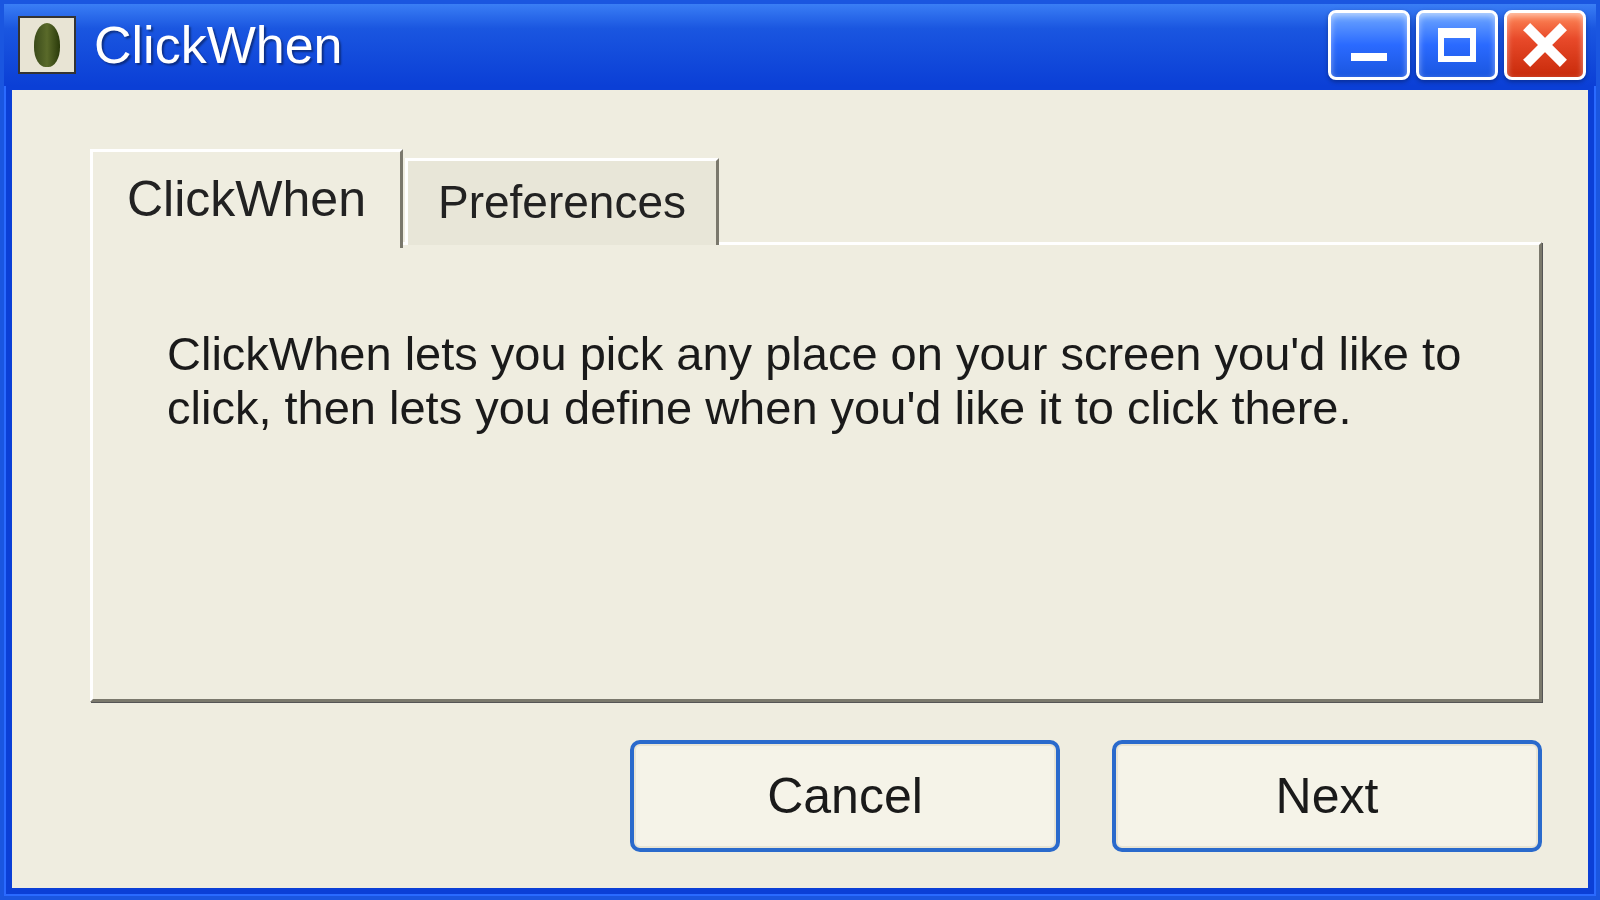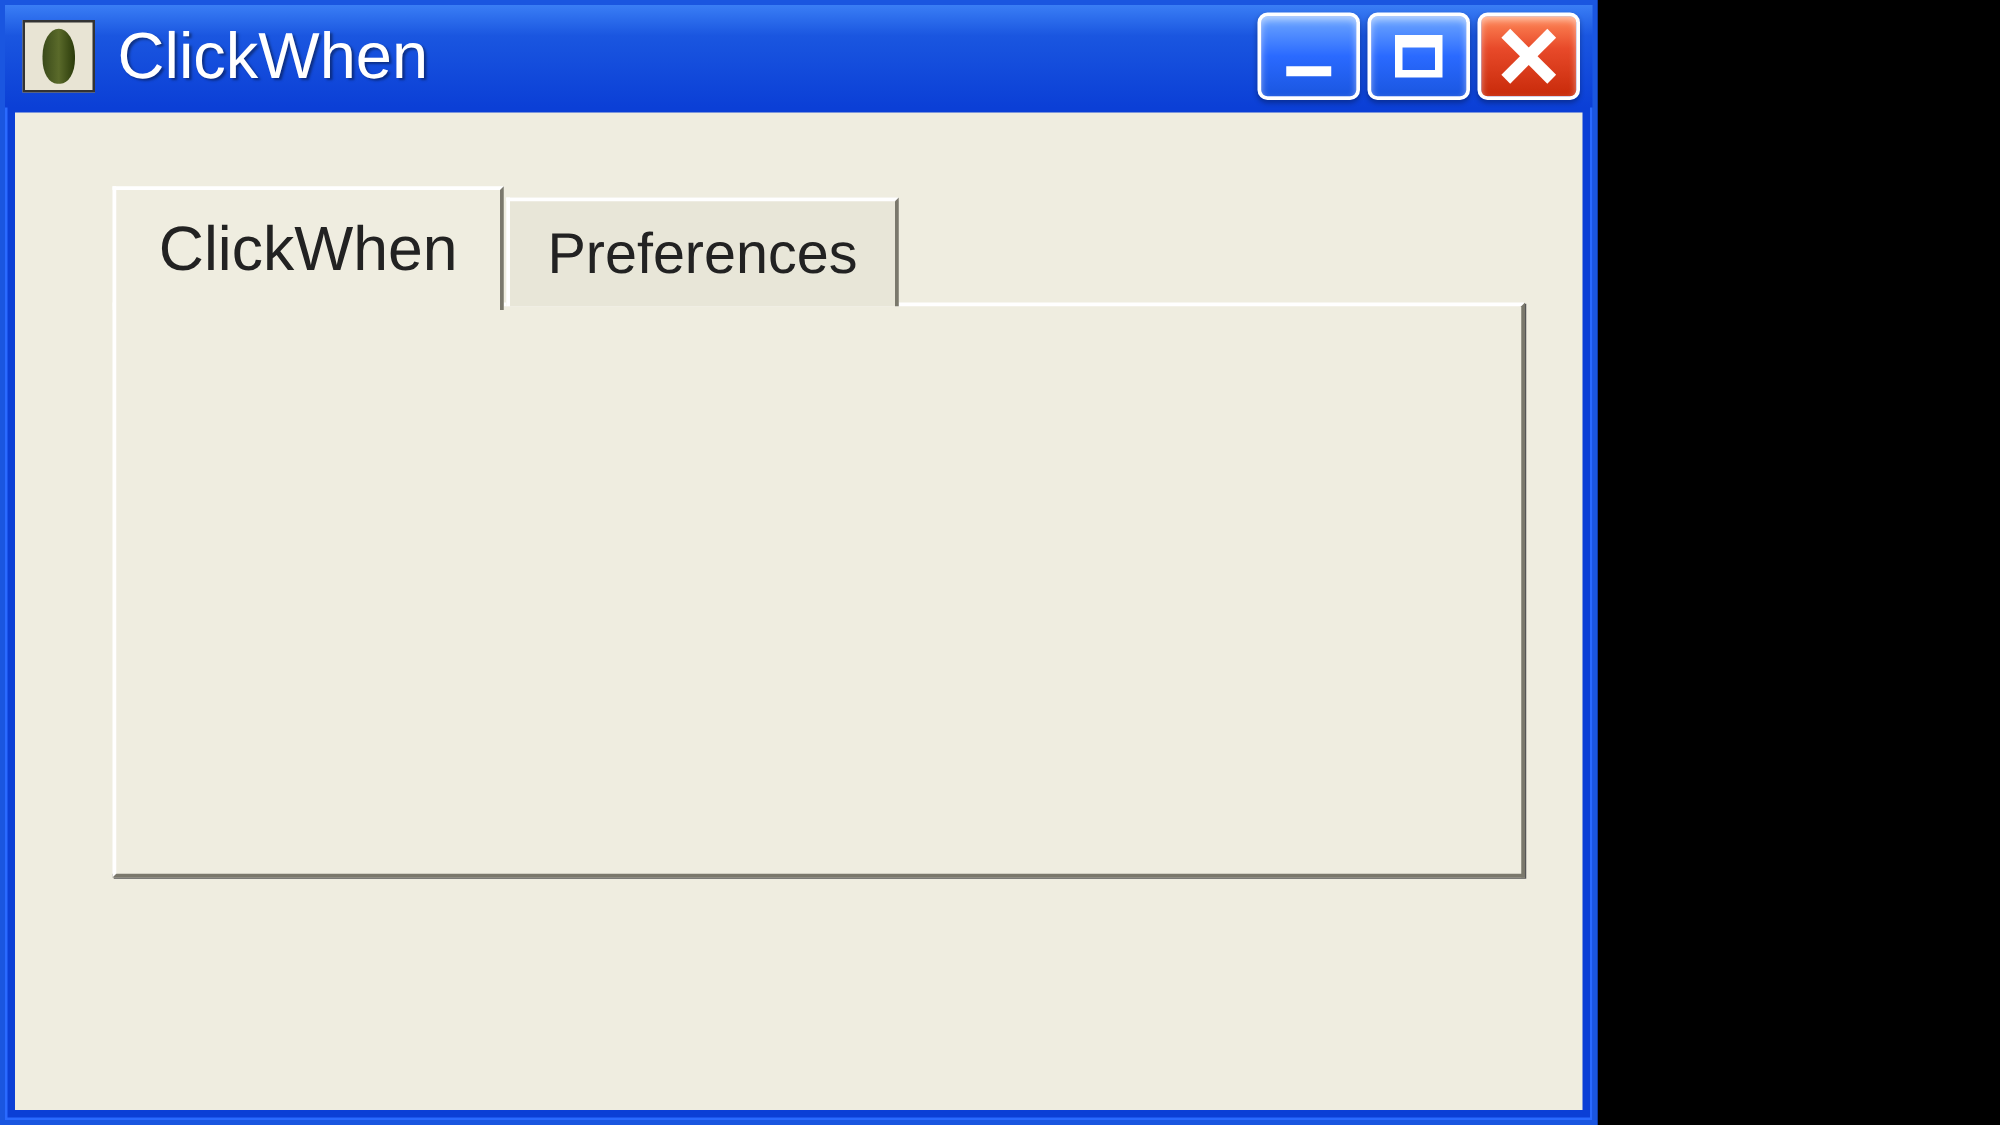--- a/index.html
+++ b/index.html
@@ -16,21 +16,21 @@
     .stage {
       width: 1600px;
       height: 900px;
       position: relative;
       background: #000;
     }
     .window {
       position: absolute;
       left: 0;
       top: 0;
-      width: 1278px;
+      width: 1600px;
       height: 900px;
       background: #0b3fd6;
       border: 4px solid #1a56e0;
       border-radius: 0;
       box-shadow: inset 0 0 0 2px #2a6aff;
     }
     .titlebar {
       height: 82px;
       background: linear-gradient(to bottom, #3a7ef5 0%, #1a56e0 30%, #0b3fd6 100%);
       display: flex;
@@ -222,20 +222,25 @@
     </div>
 
     <div class="client-area">
 
       <div class="tabs-wrap">
         <div class="tab-row">
           <div class="tab active">ClickWhen</div>
           <div class="tab inactive">Preferences</div>
         </div>
         <div class="tab-panel">
-        </div>
-      </div>
-
+          <p class="body-text">ClickWhen lets you pick any place on your screen you'd like to click, then lets you define when you'd like it to click there.</p>
+        </div>
+      </div>
+
+      <div class="button-row">
+        <div class="dlg-btn">Cancel</div>
+        <div class="dlg-btn">Next</div>
+      </div>
 
     </div>
 
   </div>
 </div>
 
 </body></html>

